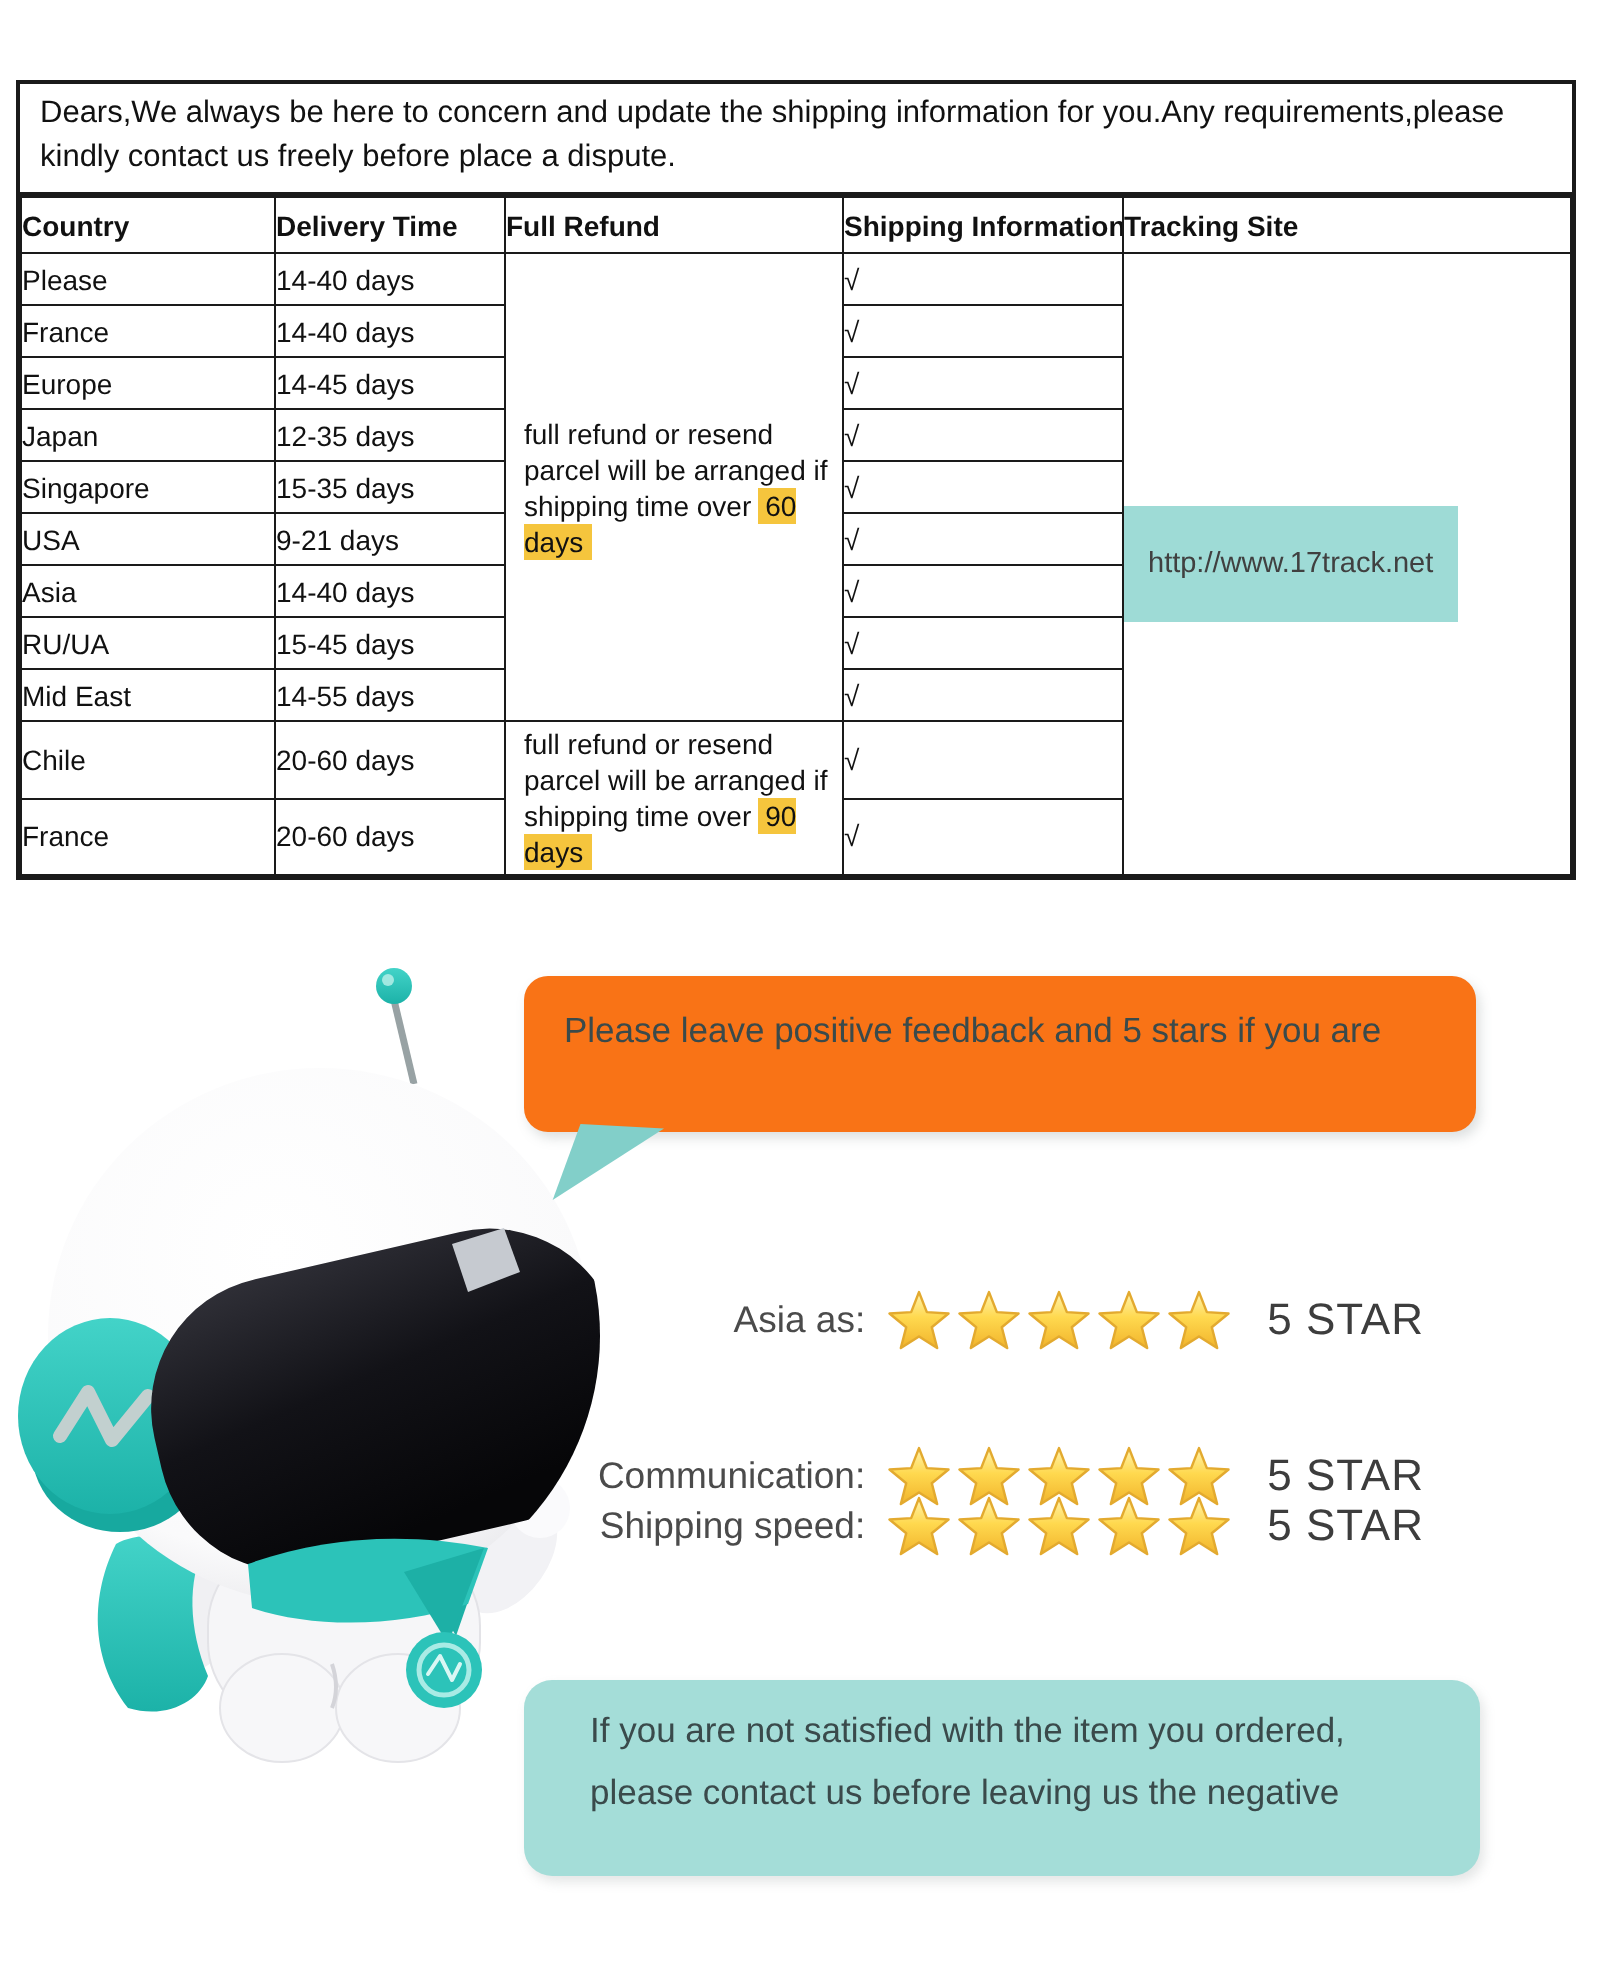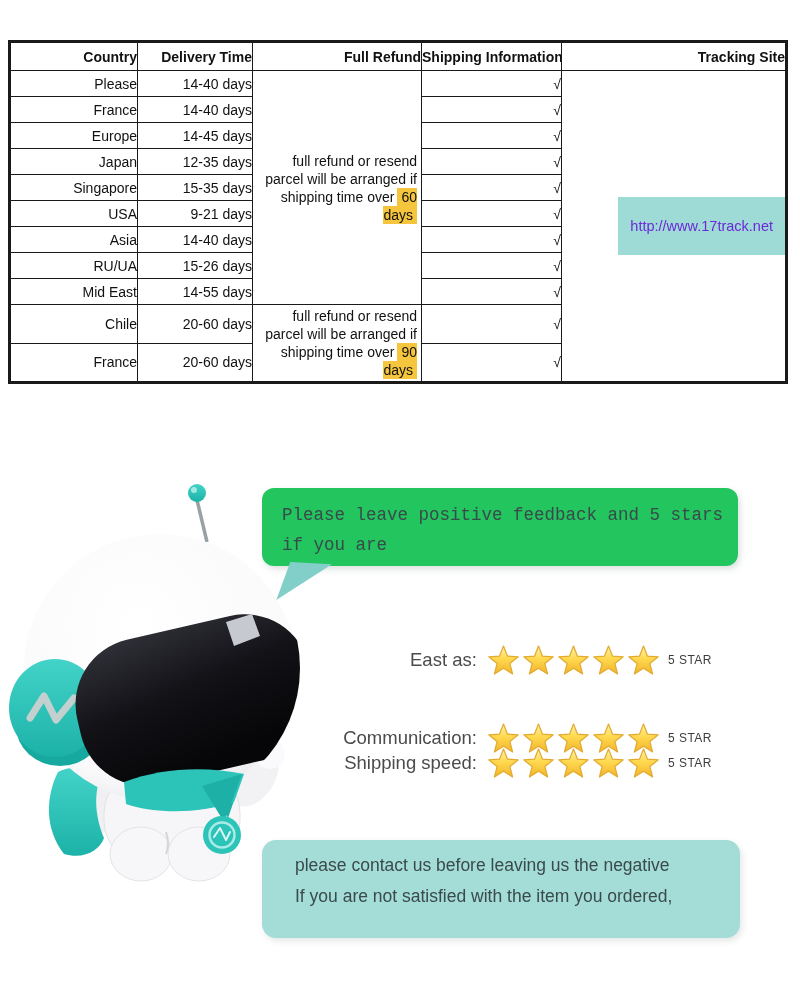--- a/index.html
+++ b/index.html
@@ -26,21 +26,21 @@
     color: #111;
     border-bottom: 2px solid #1a1a1a;
   }
   table.ship {
     width: 100%;
     border-collapse: collapse;
     table-layout: fixed;
   }
   table.ship th, table.ship td {
     border: 1.5px solid #1a1a1a;
-    text-align: right;
+    text-align: left;
     vertical-align: middle;
     color: #111;
     overflow: hidden;
   }
   table.ship th {
     height: 28px;
     font-size: 14px;
     font-weight: bold;
     white-space: nowrap;
   }
@@ -56,32 +56,31 @@
     background: #f5c53d;
     color: #111;
     padding: 1px 4px;
     margin-left: 3px;
   }
   .url-pill {
     display: inline-block;
     background: #9edbd6;
     padding: 21px 12px;
     font-size: 14.5px;
-    color: #6d28d9;
+    color: #404040;
   }
 
   
   .bubble {
     position: absolute;
     left: 262px; top: 488px;
     width: 476px; height: 78px;
-    background: #22c55e;
+    background: #f97316;
     border-radius: 12px;
     box-shadow: 2px 3px 6px rgba(120,130,130,0.25);
-    font-family: Liberation Mono, monospace;
   }
   .bubble-text {
     padding: 12px 0 0 20px;
     font-size: 17.5px;
     line-height: 30px;
     color: #3a4a4b;
   }
   .bubble-tail {
     position: absolute;
     left: 12px; top: 74px;
@@ -95,21 +94,21 @@
     position: absolute;
     left: 150px;
     width: 562px; height: 36px;
     display: flex;
     align-items: center;
     justify-content: flex-end;
   }
   .rating-label { font-size: 18.5px; color: #4b4b4b; margin-right: 10px; white-space: nowrap; }
   .stars { display: flex; align-items: center; }
   .star { width: 33px; height: 33px; margin-right: 2px; }
-  .rating-suffix { font-size: 12px; color: #3d3d3d; margin-left: 6px; letter-spacing: 0.5px; white-space: nowrap; }
+  .rating-suffix { font-size: 22px; color: #3d3d3d; margin-left: 16px; letter-spacing: 0.5px; white-space: nowrap; }
 
   
   .footer-note {
     position: absolute;
     left: 262px; top: 840px;
     width: 478px; height: 98px;
     background: #a4ddd8;
     border-radius: 14px;
     box-shadow: 2px 3px 6px rgba(120,130,130,0.2);
   }
@@ -138,20 +137,21 @@
       <stop offset="0.45" stop-color="#ffd94f"></stop>
       <stop offset="1" stop-color="#f1b42c"></stop>
     </linearGradient>
     <symbol id="star-sym" viewBox="0 0 32 32">
       <polygon points="16,2 19.8,11.7 30.3,12.4 22.2,19 24.8,29.1 16,23.5 7.2,29.1 9.8,19 1.7,12.4 12.2,11.7" fill="url(#goldGrad)" stroke="#e3aa2f" stroke-width="1.2" stroke-linejoin="round"></polygon>
     </symbol>
   </defs>
 </svg>
 
 <div class="doc">
+  <div class="notice">Dears,We always be here to concern and update the shipping information for you.Any requirements,please kindly contact us freely before place a dispute.</div>
   <table class="ship">
     <colgroup>
       <col style="width:127px">
         <col style="width:115px">
         <col style="width:169px">
         <col style="width:140px">
         <col>
     </colgroup>
     <thead>
       <tr>
@@ -195,21 +195,21 @@
         <td>9-21 days</td>
         <td>√</td>
       </tr>
       <tr>
         <td>Asia</td>
         <td>14-40 days</td>
         <td>√</td>
       </tr>
       <tr>
         <td>RU/UA</td>
-        <td>15-26 days</td>
+        <td>15-45 days</td>
         <td>√</td>
       </tr>
       <tr>
         <td>Mid East</td>
         <td>14-55 days</td>
         <td>√</td>
       </tr>
       <tr>
         <td>Chile</td>
         <td>20-60 days</td>
@@ -300,21 +300,21 @@
 </svg>
 
 <div class="bubble">
   <div class="bubble-text">
     <div>Please leave positive feedback and 5 stars if you are</div>
   </div>
   <div class="bubble-tail"></div>
 </div>
 
 <div class="rating-row" style="top:642px">
-  <span class="rating-label">East as:</span>
+  <span class="rating-label">Asia as:</span>
   <span class="stars">
       <svg class="star">
         <use href="#star-sym"></use>
       </svg>
       <svg class="star">
         <use href="#star-sym"></use>
       </svg>
       <svg class="star">
         <use href="#star-sym"></use>
       </svg>
@@ -365,16 +365,16 @@
       </svg>
       <svg class="star">
         <use href="#star-sym"></use>
       </svg>
     </span>
   <span class="rating-suffix">5 STAR</span>
 </div>
 
 <div class="footer-note">
   <div class="footer-text">
+    <div>If you are not satisfied with the item you ordered,</div>
     <div>please contact us before leaving us the negative</div>
-    <div>If you are not satisfied with the item you ordered,</div>
   </div>
 </div>
 
 </body></html>

